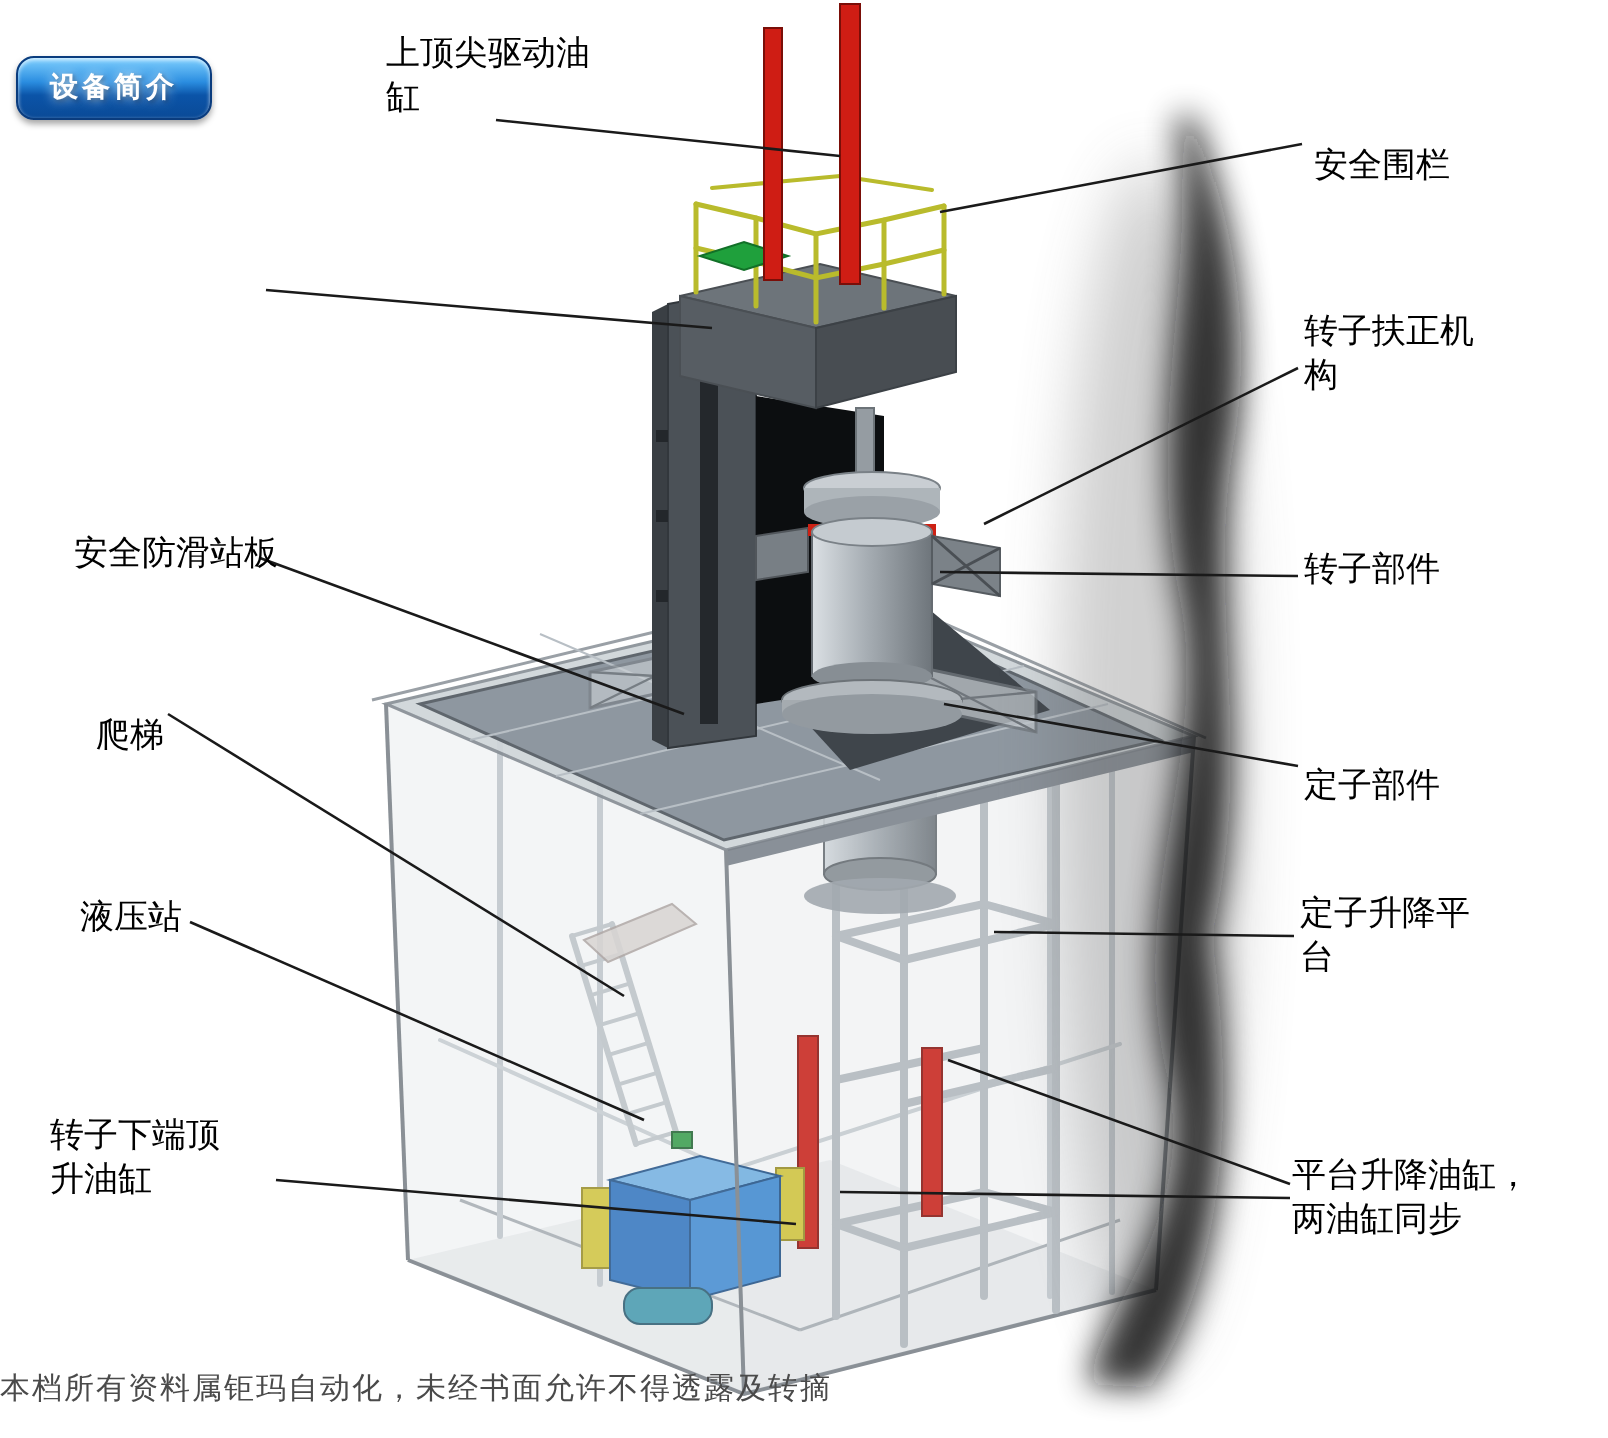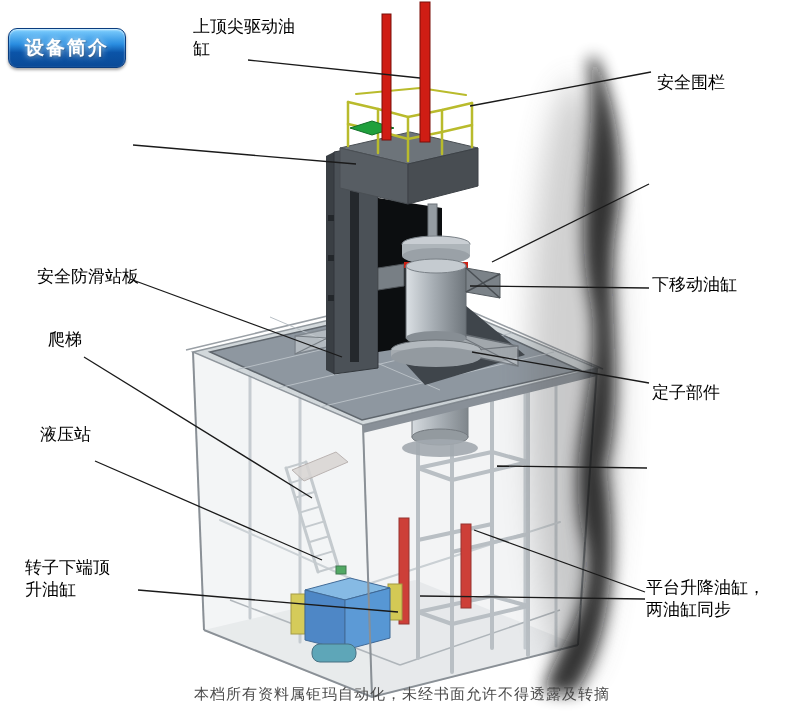--- a/index.html
+++ b/index.html
@@ -6,29 +6,29 @@
   .stage{
     position:relative;width:804px;height:719px;background:#ffffff;overflow:hidden;
     font-family:"Liberation Sans","DejaVu Sans",sans-serif;
   }
   .scene{position:absolute;left:0;top:0;}
   .badge{
     position:absolute;left:8px;top:28px;padding:6px 16px;
     background:linear-gradient(180deg,#7fd0ff 0%,#2a8de0 40%,#0b54a8 62%,#0a4a97 100%);
     border:1px solid #0a3c7e;border-radius:9px;
     box-shadow:0 2px 3px rgba(0,0,0,.35), inset 0 1px 2px rgba(255,255,255,.75);
-    color:#fff;font-size:19px;font-weight:bold;letter-spacing:2px;
+    color:#fff;font-size:14px;font-weight:bold;letter-spacing:2px;
     text-shadow:0 0 6px rgba(215,242,255,.95), 1px 1px 2px rgba(0,40,90,.85);
   }
   .label{
     position:absolute;color:#000;font-size:17px;line-height:1.32;
     white-space:pre-line;font-weight:400;
   }
   .footer{
-    position:absolute;left:0;top:685px;width:100%;text-align:center;
+    position:absolute;left:0;top:685px;width:100%;text-align:left;
     color:#4a4a4a;font-size:15px;letter-spacing:1px;
   }
 </style>
 </head>
 <body>
 
 <div class="stage">
 
   <svg class="scene" width="804" height="719" viewBox="0 0 804 719">
     <defs>
@@ -211,24 +211,28 @@
       <line x1="645" y1="592" x2="474" y2="530"></line>
       <line x1="645" y1="599" x2="420" y2="596"></line>
     </g>
   </svg>
 
   <div class="badge">设备简介</div>
 
   <div class="label" style="left:193px;top:16px;width:150px">上顶尖驱动油
 缸</div>
   <div class="label" style="left:657px;top:72px">安全围栏</div>
+  <div class="label" style="left:652px;top:155px;width:130px">转子扶正机
+构</div>
   <div class="label" style="left:37px;top:266px">安全防滑站板</div>
-  <div class="label" style="left:652px;top:274px">下移动油缸</div>
-  <div class="label" style="left:48px;top:329px">爬梯</div>
+  <div class="label" style="left:652px;top:274px">转子部件</div>
+  <div class="label" style="left:48px;top:357px">爬梯</div>
   <div class="label" style="left:652px;top:382px">定子部件</div>
-  <div class="label" style="left:40px;top:424px">液压站</div>
+  <div class="label" style="left:40px;top:448px">液压站</div>
+  <div class="label" style="left:650px;top:446px;width:120px">定子升降平
+台</div>
   <div class="label" style="left:646px;top:577px;width:155px">平台升降油缸，
 两油缸同步</div>
   <div class="label" style="left:25px;top:557px;width:130px">转子下端顶
 升油缸</div>
 
   <div class="footer">本档所有资料属钜玛自动化，未经书面允许不得透露及转摘</div>
 </div>
 
 </body></html>

